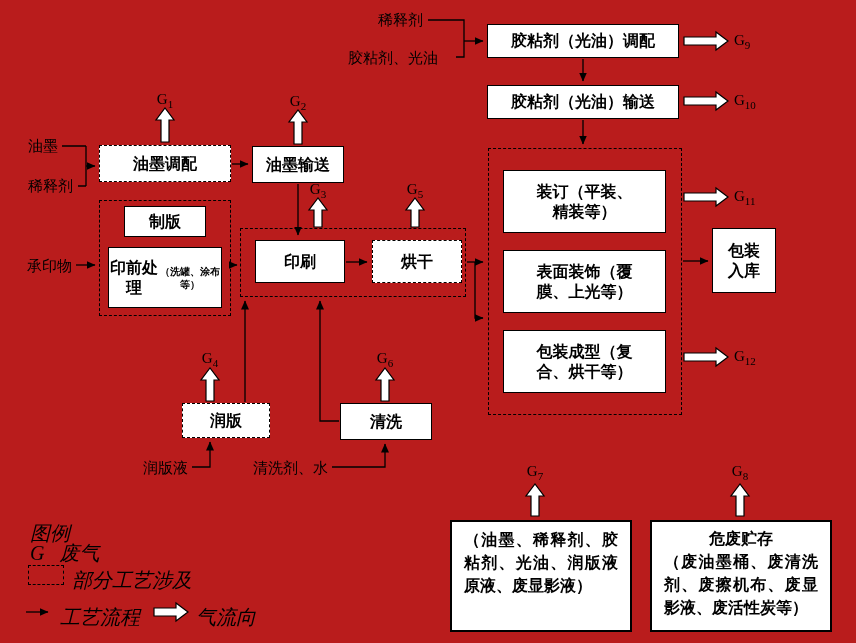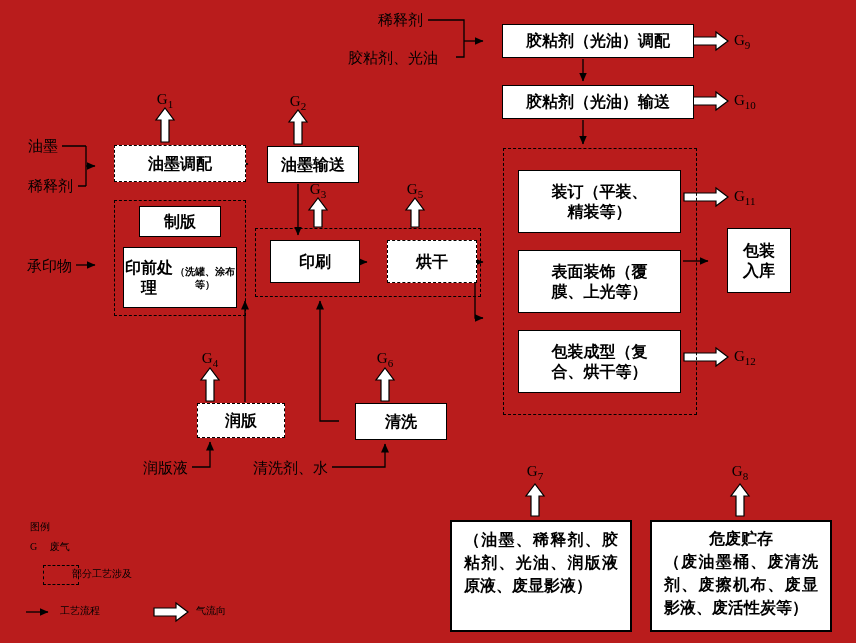--- a/index.html
+++ b/index.html
@@ -1,37 +1,37 @@
 <!DOCTYPE html>
 <html><head>
 <meta charset="utf-8">
 <style>
   html,body{margin:0;padding:0;background:#fff;}
   .stage{position:relative;width:856px;height:643px;background:#b91c1c;overflow:hidden;
          font-family:"Liberation Serif","DejaVu Serif",serif;color:#000;}
   .wires{position:absolute;left:0;top:0;z-index:0;}
   .box{position:absolute;z-index:1;box-sizing:border-box;background:#fff;
        display:flex;align-items:center;justify-content:center;text-align:center;
-       font-weight:bold;font-size:16px;line-height:1.25;margin-left:15px;}
+       font-weight:bold;font-size:16px;line-height:1.25;}
   .solid{border:1.5px solid #000;}
   .dashed{border:1.5px dashed #000;}
   .group{background:transparent;z-index:1;}
   .two span{display:inline-block;width:100px;text-align:center;}
   .pk span{display:inline-block;width:36px;text-align:center;}
   .col{flex-direction:row;}
   .note{font-size:10px;font-weight:bold;margin-top:2px;}
   .lbl{position:absolute;z-index:2;font-size:15px;white-space:nowrap;}
   .glabel{position:absolute;z-index:2;font-size:15px;transform:translateX(-50%);white-space:nowrap;}
   .gl-left{transform:none;}
   sub{font-size:11px;}
   .storage{position:absolute;z-index:1;box-sizing:border-box;background:#fff;border:2.5px solid #000;
            padding:6px 12px;font-weight:bold;font-size:16px;}
   .storage-title{text-align:center;line-height:22px;}
   .storage-body{text-align:justify;line-height:23px;}
-  .leg{font-size:10px;}
+  .leg{font-size:20px;font-style:italic;}
 </style>
 </head>
 <body>
 
 <div class="stage">
 
   <svg class="wires" width="856" height="643" viewBox="0 0 856 643">
     <defs>
       <marker id="arr" markerWidth="10" markerHeight="8" refX="8.5" refY="4" orient="auto" markerUnits="userSpaceOnUse">
         <path d="M0 0 L9 4 L0 8 Z" fill="#000"></path>

